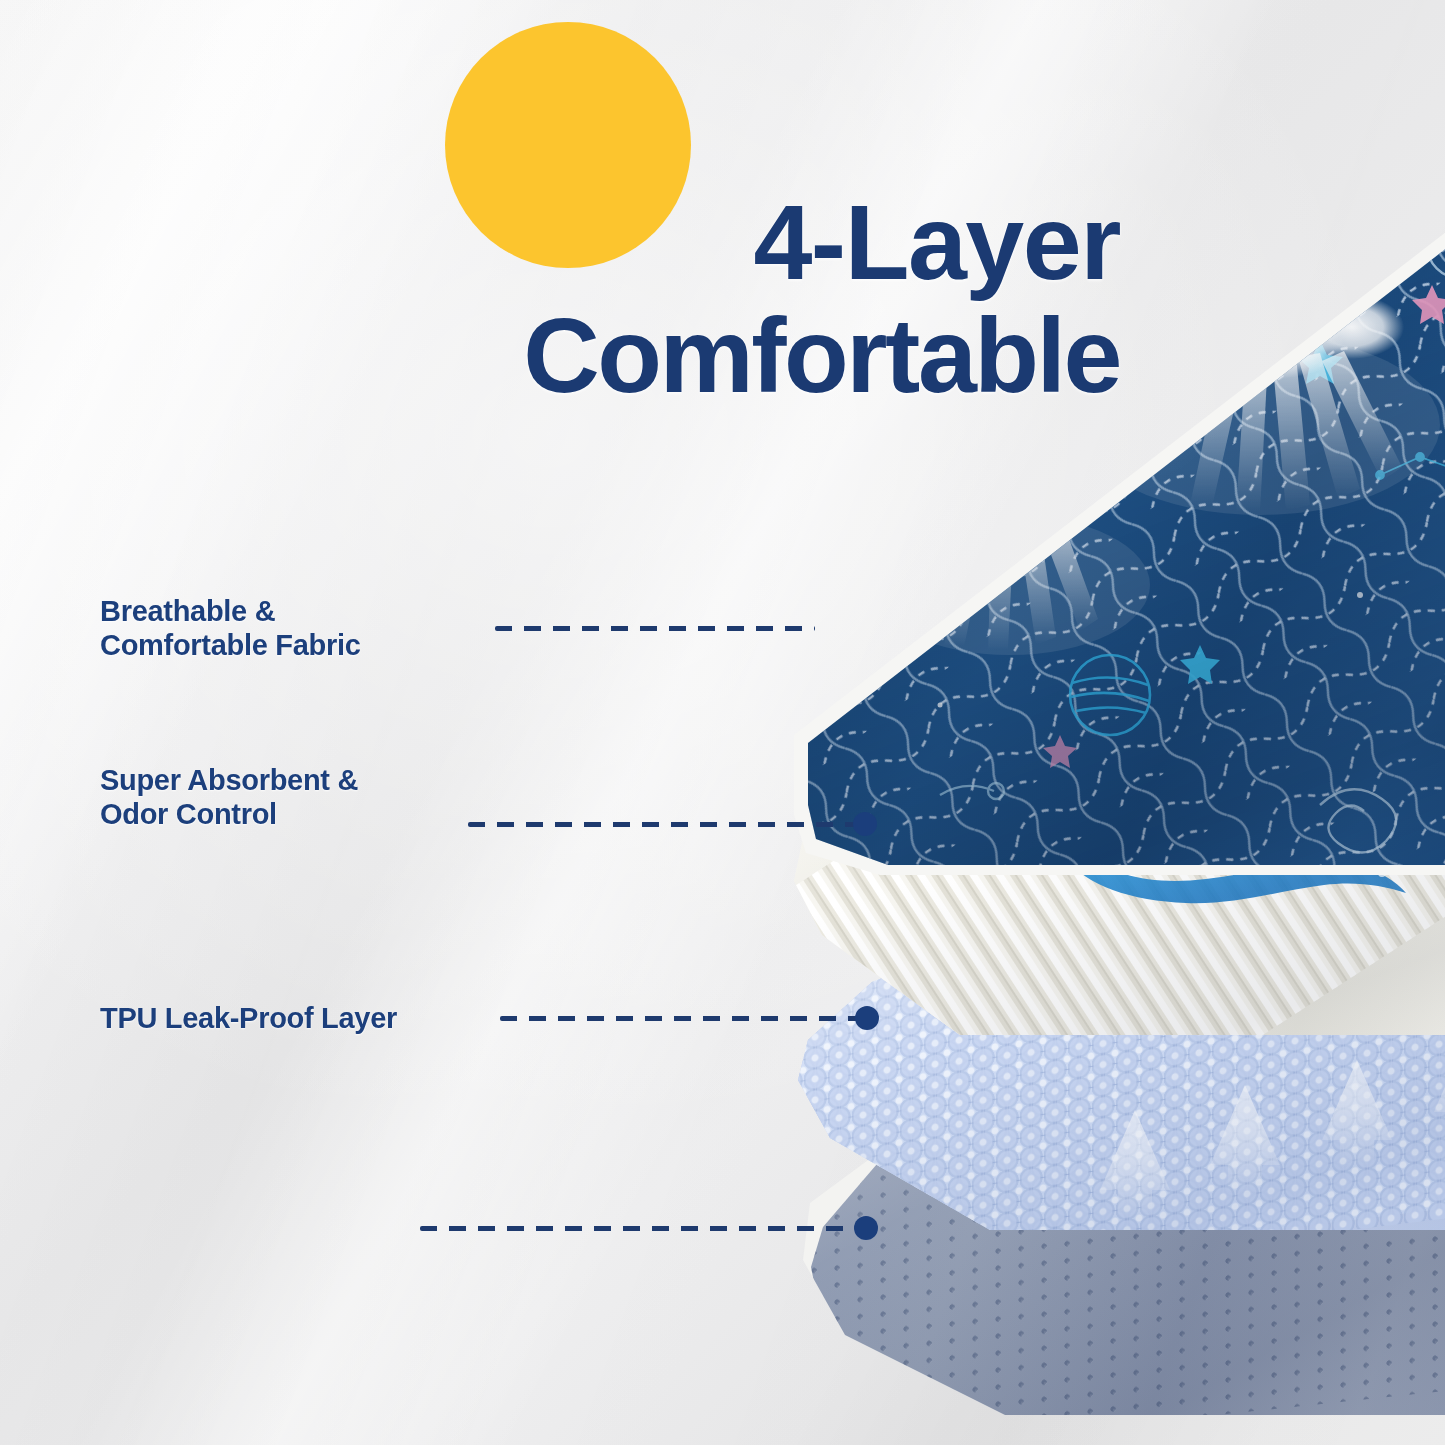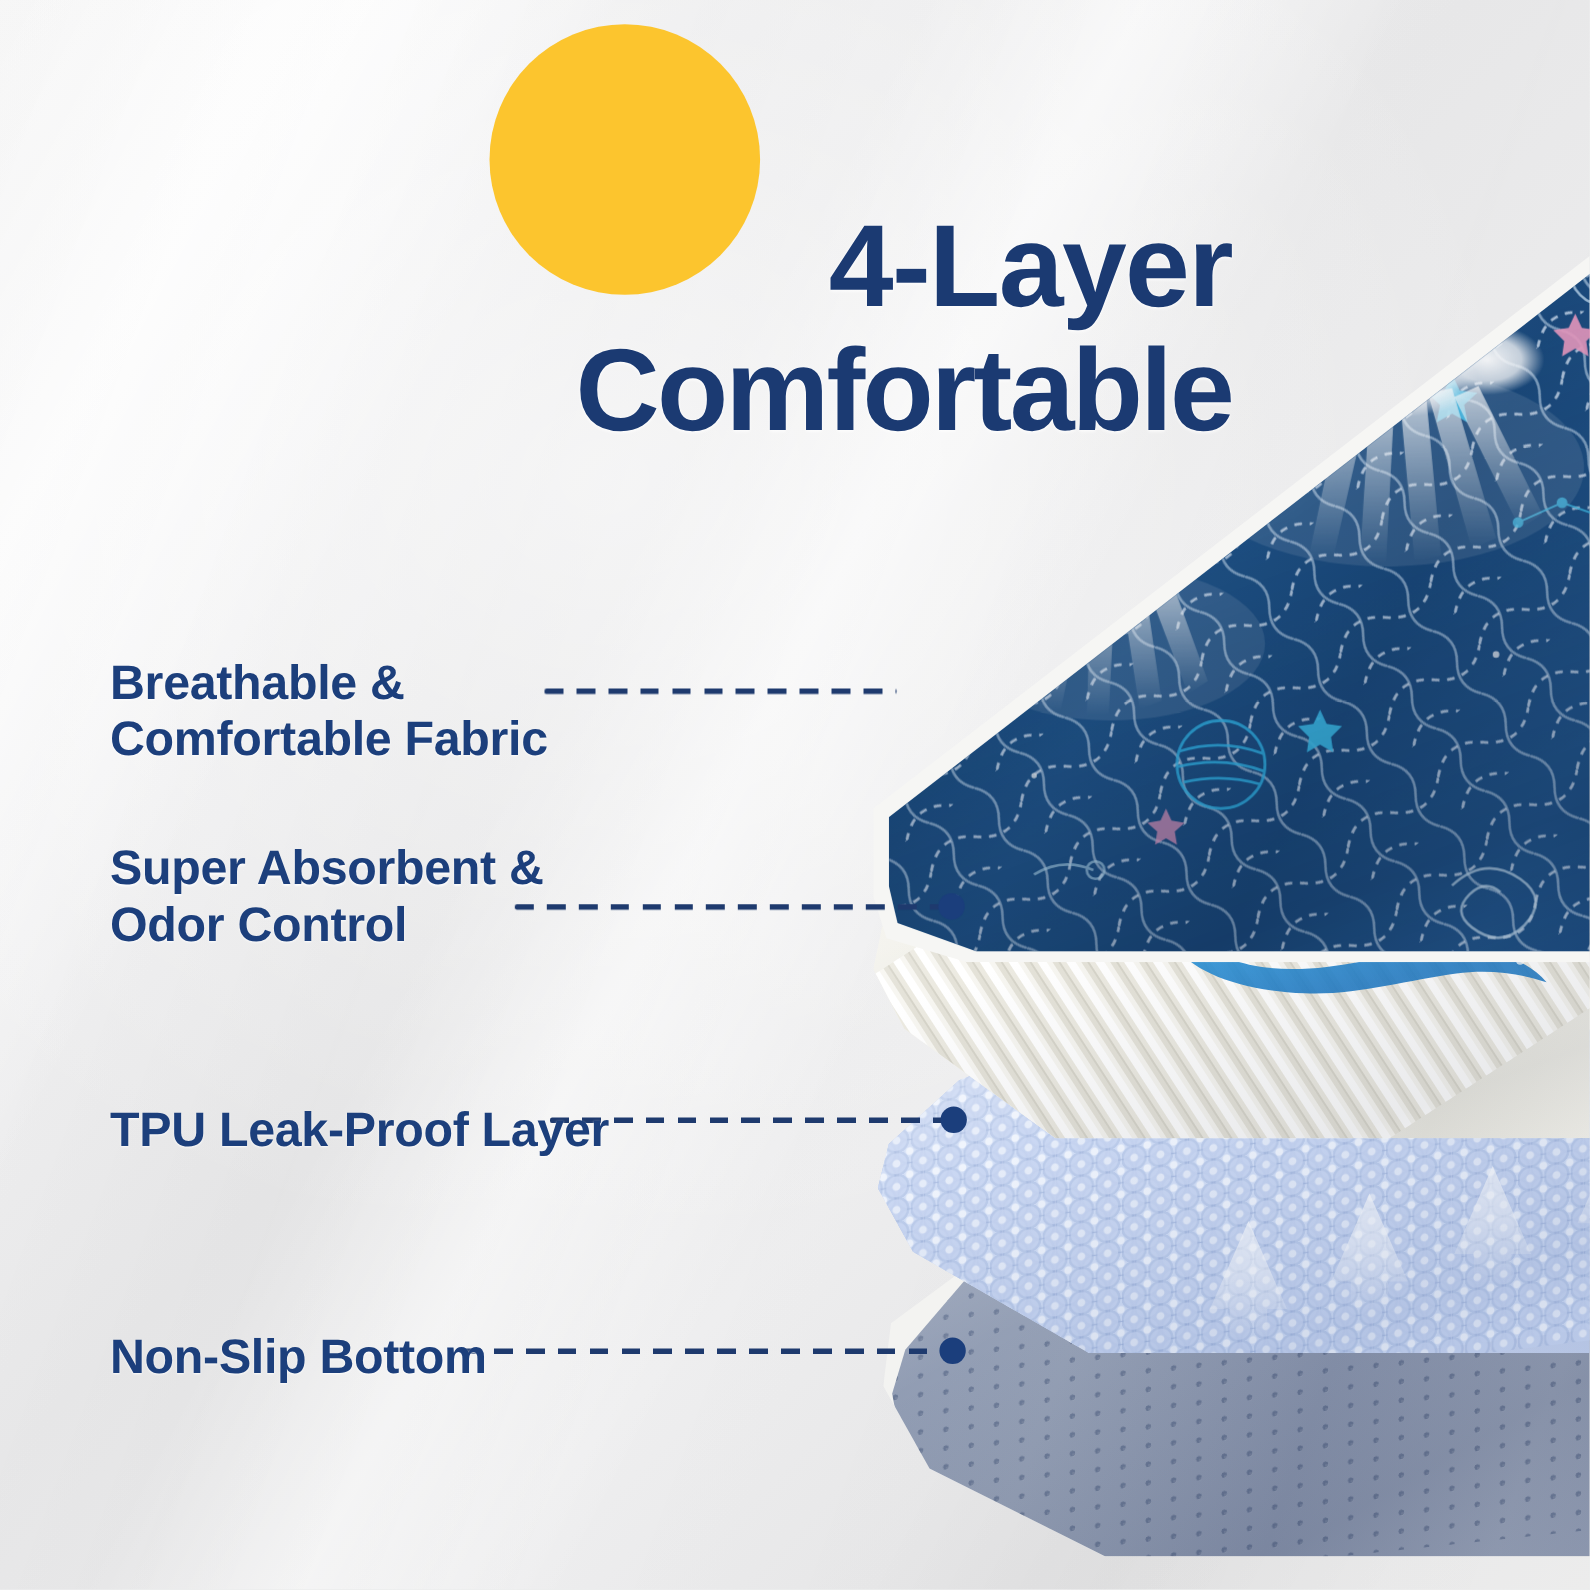--- a/index.html
+++ b/index.html
@@ -26,21 +26,21 @@
   
   .sun{position:absolute;left:445px;top:22px;width:246px;height:246px;border-radius:50%;
        background:#fcc52e;}
   .title{position:absolute;left:0;top:74px;width:1120px;text-align:right;
          color:#1b3a72;font-weight:700;font-size:106px;line-height:1.06;
          letter-spacing:-1.5px;white-space:pre-line;
          text-shadow:0 0 2px rgba(255,255,255,.85),0 2px 3px rgba(255,255,255,.6);}
   .title .l2{display:block;letter-spacing:-2.5px;}
 
   
-  .label{position:absolute;color:#1c3f7c;font-weight:700;font-size:44px;line-height:1.17;
+  .label{position:absolute;color:#1c3f7c;font-weight:700;font-size:29px;line-height:1.17;
          letter-spacing:-.3px;white-space:pre-line;
          text-shadow:0 1px 2px rgba(255,255,255,.85);}
   .lb1{left:100px;top:595px;}
   .lb2{left:100px;top:764px;}
   .lb3{left:100px;top:1002px;}
   .lb4{left:100px;top:1208px;}
 
   
   .lead{position:absolute;height:5px;border-radius:2px;
         background-image:repeating-linear-gradient(to right,#1e3a6e 0 17px,rgba(0,0,0,0) 17px 29px);}
@@ -357,15 +357,14 @@
   <div class="lead ld3"></div>
   <div class="dot dt3"></div>
   <div class="lead ld4"></div>
   <div class="dot dt4"></div>
 
   <div class="label lb1">Breathable &amp;
 Comfortable Fabric</div>
   <div class="label lb2">Super Absorbent &amp;
 Odor Control</div>
   <div class="label lb3">TPU Leak-Proof Layer</div>
-  <div class="label lb4">Non-Slip Bottom</div>
 
 </div>
 
 </body></html>

